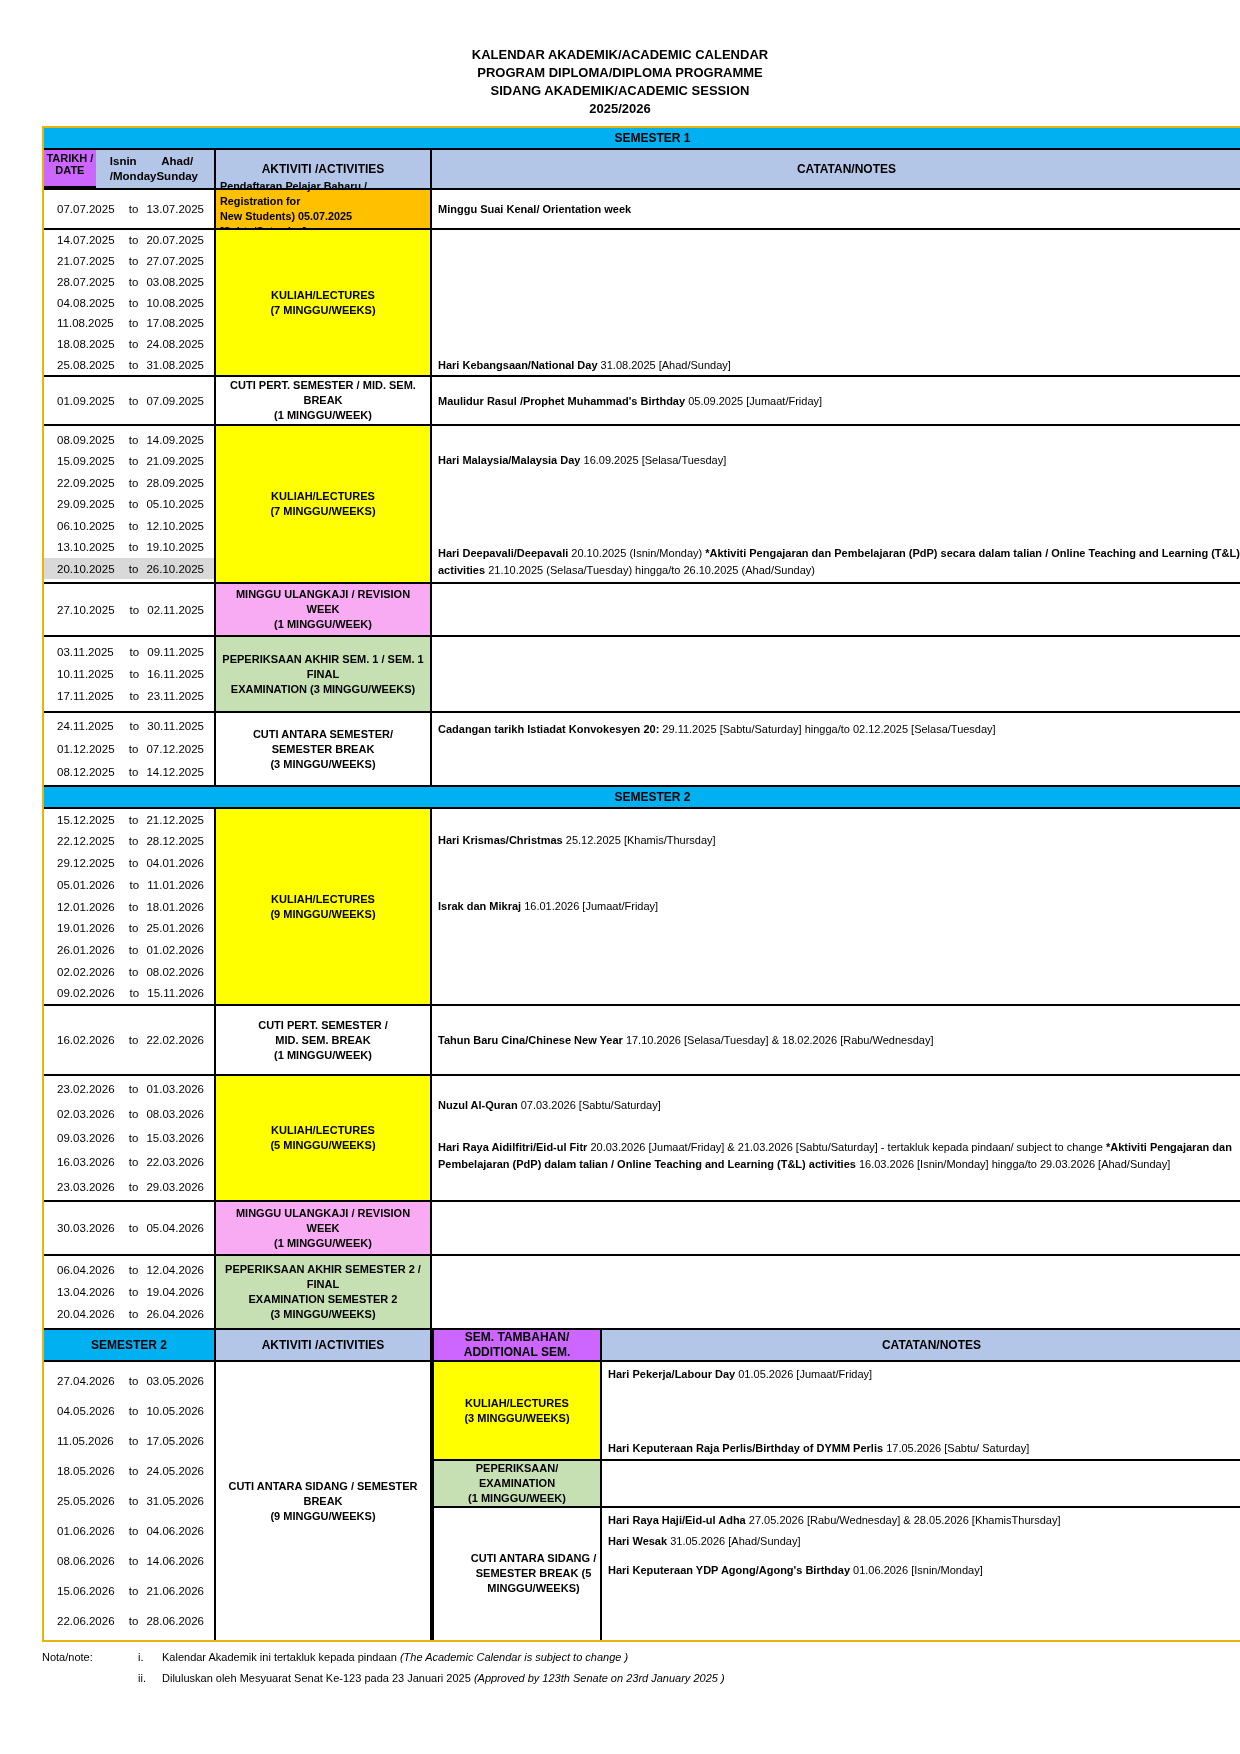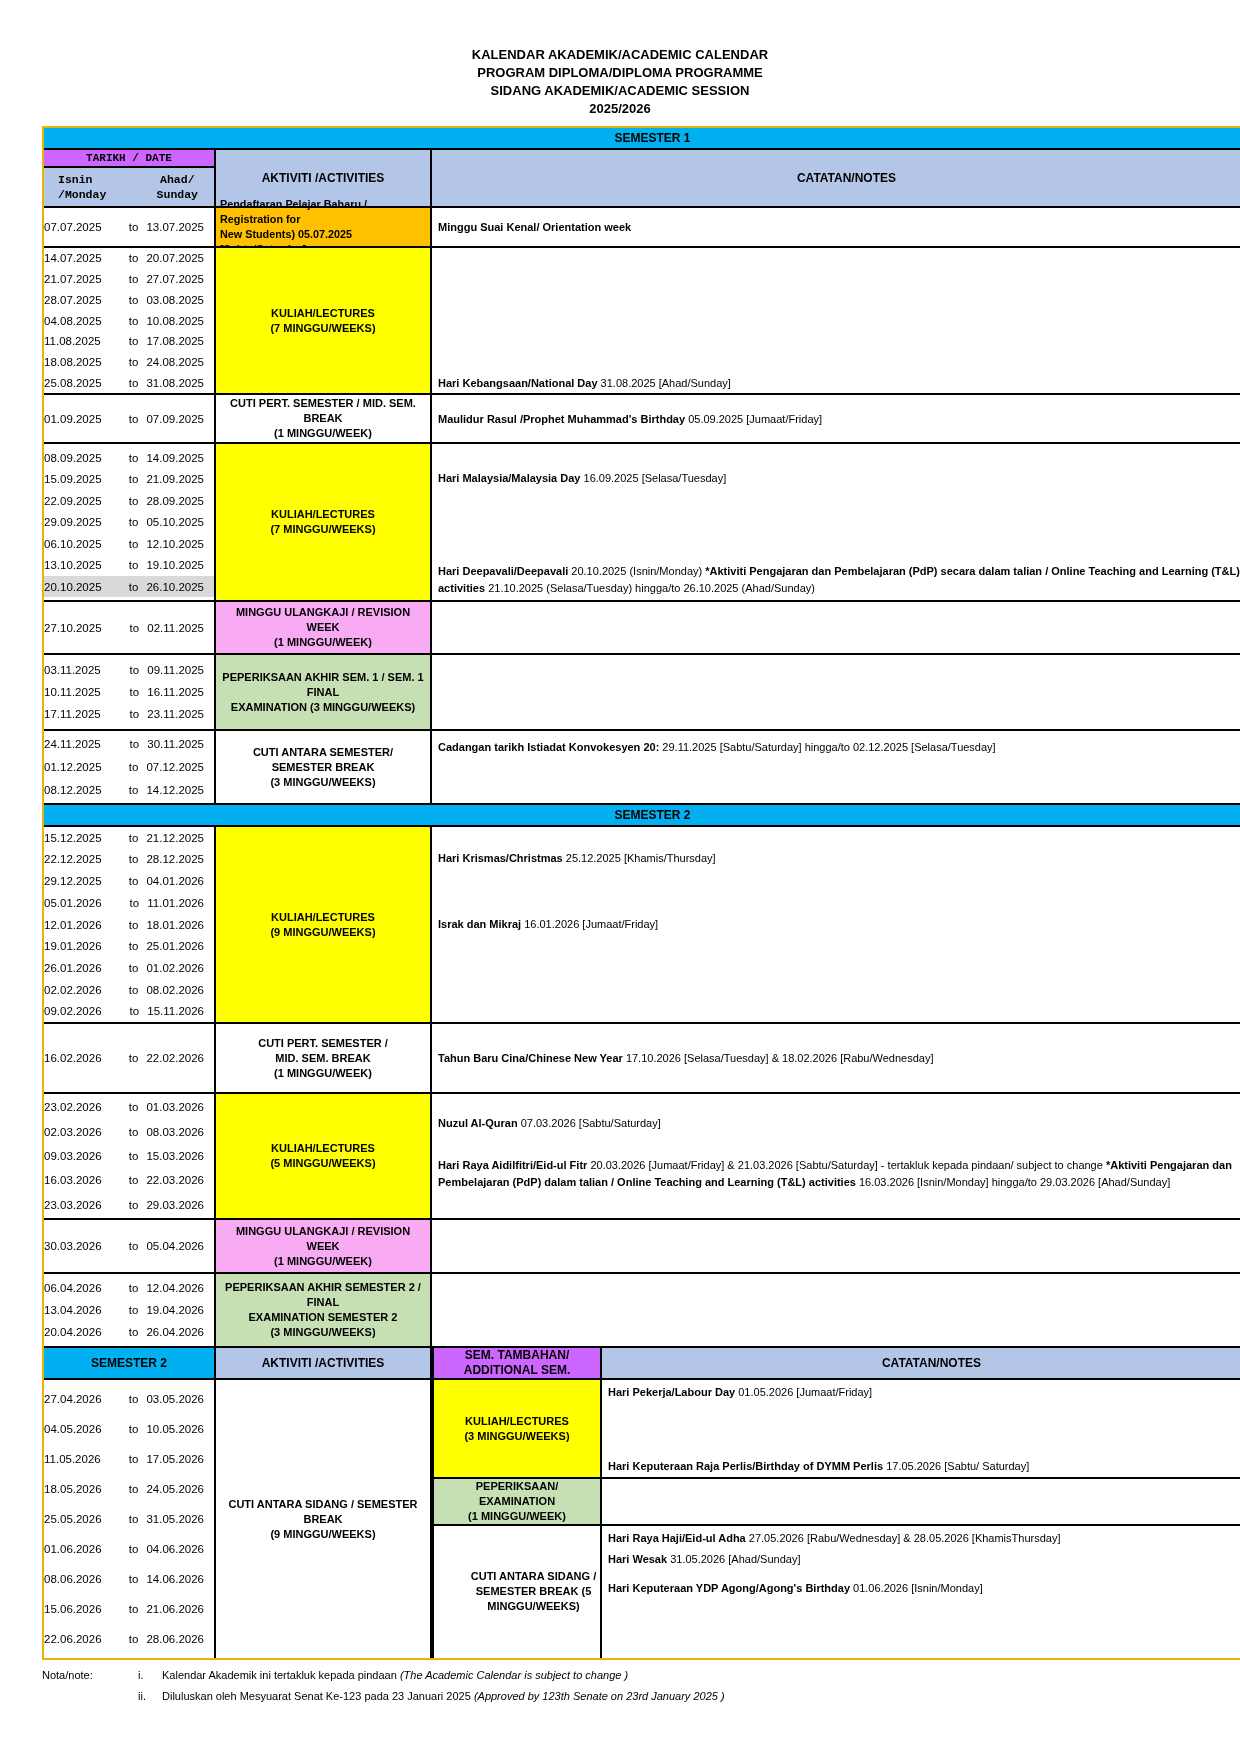--- a/index.html
+++ b/index.html
@@ -12,31 +12,31 @@
   .title{text-align:center;font-weight:bold;font-size:13px;line-height:18px;margin-bottom:8px;}
   .cal{width:1221px;border:2px solid #eab308;}
   .cal>*+*{border-top:2px solid #000;}
   .bar{background:var(--cyan);text-align:center;font-weight:bold;font-size:12px;padding:3px 0;}
   .hdr-row{display:flex;align-items:stretch;}
   .c-dates{width:170px;flex:0 0 170px;}
   .c-act{width:218px;flex:0 0 218px;border-left:2px solid #000;border-right:2px solid #000;}
   .c-notes{flex:1;min-width:0;}
   .c-tamb{width:170px;flex:0 0 170px;border-left:2px solid #000;border-right:2px solid #000;}
   .hdr-cell{background:var(--hdrblue);display:flex;flex-direction:column;align-items:center;justify-content:center;font-weight:bold;font-size:12px;line-height:15px;text-align:center;}
-  .hdr-dates{background:var(--hdrblue);display:flex;flex-direction:column;font-family:Liberation Mono, monospace;}
+  .hdr-dates{background:var(--hdrblue);display:flex;}
   .tarikh{background:var(--purple);border-bottom:2px solid #000;text-align:center;font-weight:bold;font-size:11px;padding:2px 0;}
   .daylabels{flex:1;display:flex;justify-content:space-between;align-items:center;padding:4px 16px 4px 14px;font-weight:bold;font-size:11.5px;line-height:15px;}
   .dl{text-align:left;}
   .dl.right{text-align:center;}
   .purple2{background:var(--purple);}
   .cyanbg{background:var(--cyan);}
   .block{display:flex;align-items:stretch;}
   .dates-stack{display:flex;flex-direction:column;justify-content:center;height:100%;}
   .drow{display:flex;align-items:center;font-size:11.5px;}
-  .drow .ds{width:78px;text-align:left;}
+  .drow .ds{width:78px;text-align:left;padding-left:13px;}
   .drow .dt{width:26px;text-align:center;}
   .drow .de{flex:1;text-align:right;padding-right:10px;}
   .drow.hl{background:var(--gray);}
   .actcell{display:flex;flex-direction:column;justify-content:center;align-items:center;text-align:center;font-weight:bold;font-size:11px;line-height:15px;padding:2px 4px;height:100%;}
   .actcell.left{align-items:flex-start;text-align:left;font-size:10.8px;padding-left:4px;}
   .notescell{position:relative;font-size:11px;}
   .note{position:absolute;left:6px;right:4px;line-height:17px;}
   .note.center{top:50%;transform:translateY(-50%);}
   .b{font-weight:bold;}
   .it{font-style:italic;}

